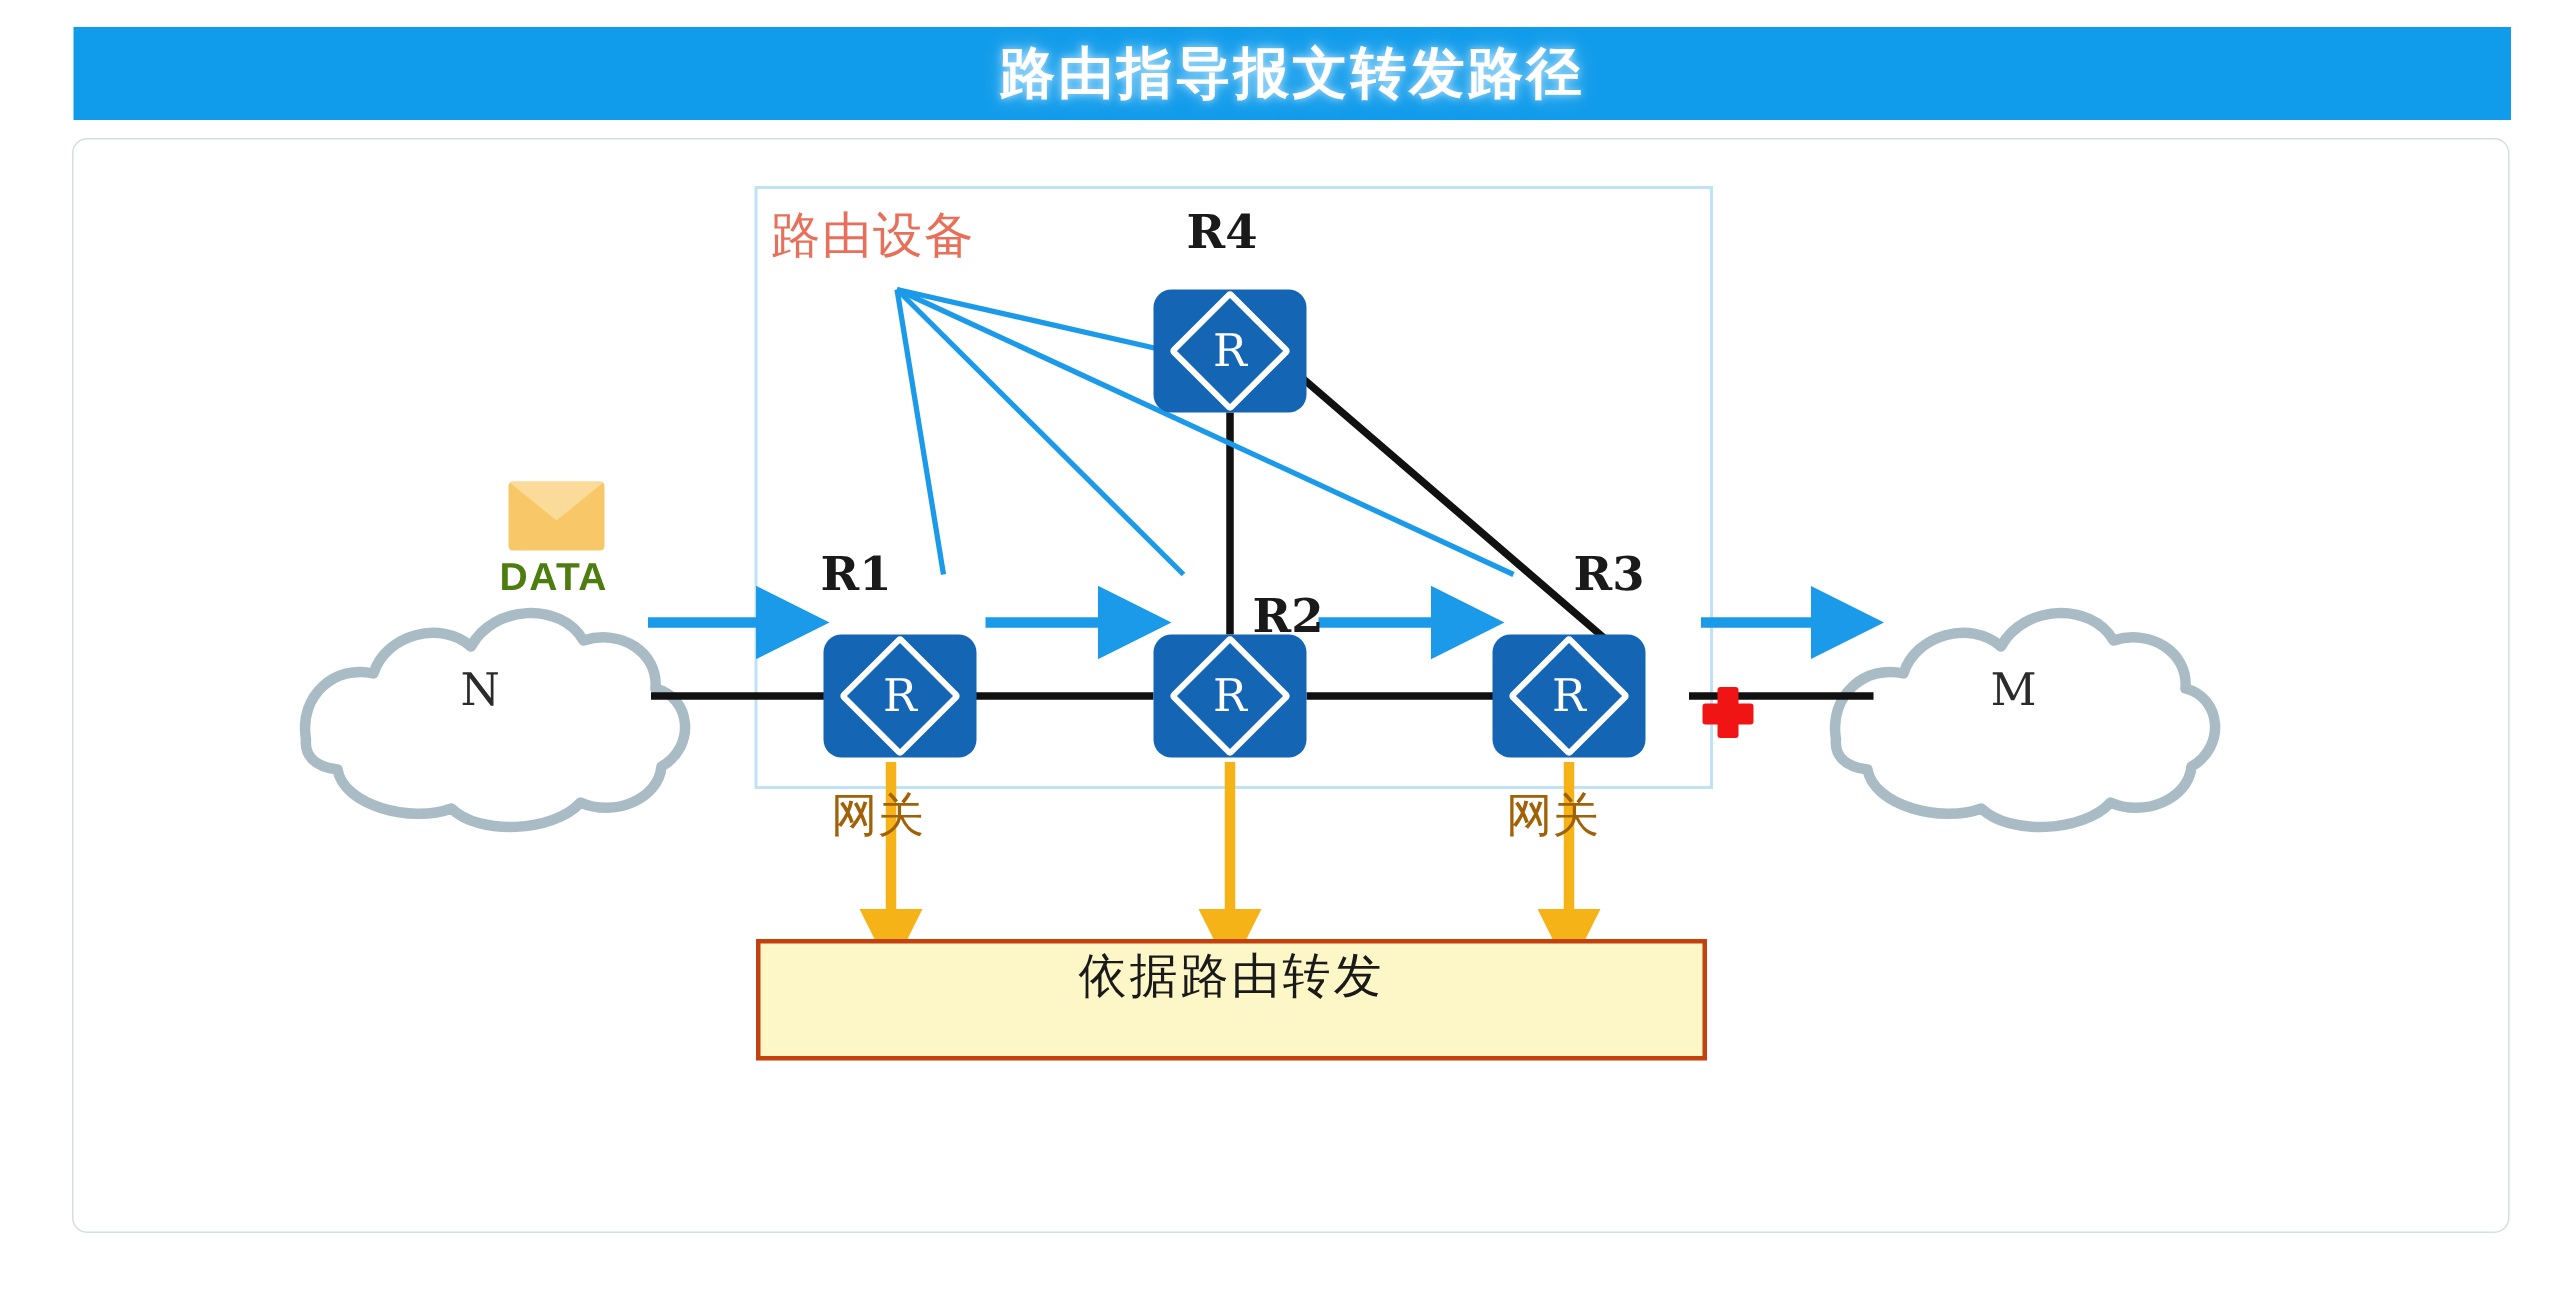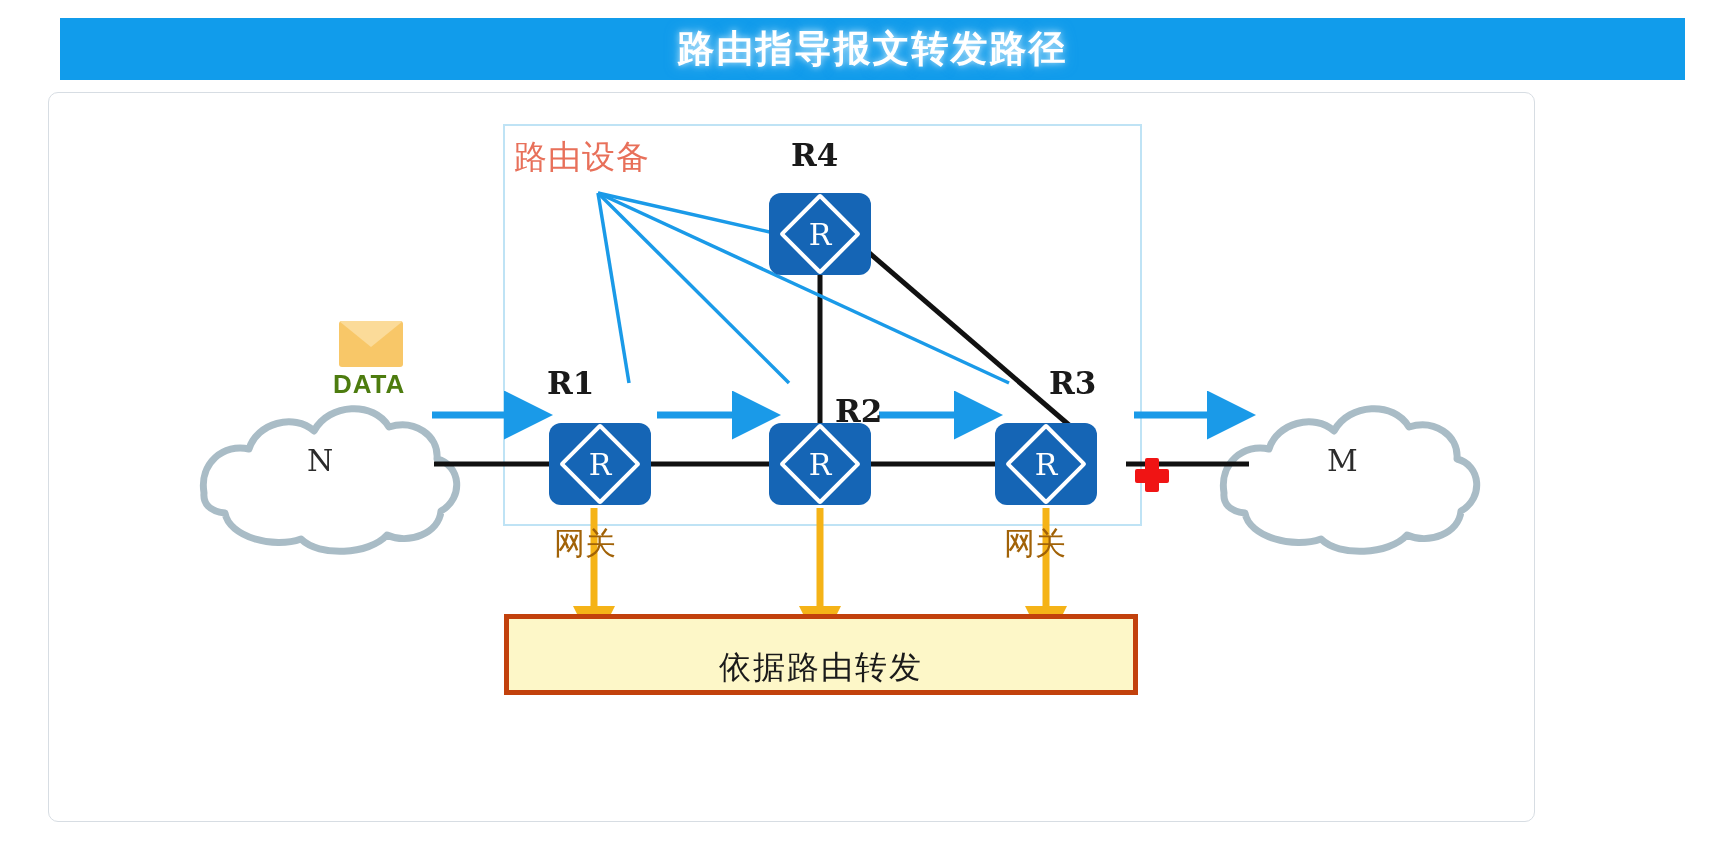--- a/index.html
+++ b/index.html
@@ -16,21 +16,21 @@
   .page {
     position: relative;
     width: 1716px;
     height: 862px;
     background: #ffffff;
   }
 
   
   .title-bar {
     position: absolute;
-    left: 60px;
+    left: 49px;
     top: 18px;
     width: 1625px;
     height: 62px;
     background: #119ceb;
     display: flex;
     align-items: center;
     justify-content: center;
     box-sizing: border-box;
   }
   .title-text {
@@ -41,21 +41,21 @@
     letter-spacing: 2px;
     text-shadow: 0 0 6px rgba(255,255,255,0.65), 0 0 14px rgba(180,230,255,0.55);
     white-space: nowrap;
   }
 
   
   .frame {
     position: absolute;
     left: 48px;
     top: 92px;
-    width: 1487px;
+    width: 1625px;
     height: 730px;
     border: 1px solid #d7dde3;
     border-radius: 10px;
     background: #ffffff;
     box-sizing: border-box;
     overflow: hidden;
   }
 
   
   .canvas {
@@ -173,27 +173,27 @@
     font-size: 26px;
     font-weight: 700;
     color: #4d7c0f;
     letter-spacing: 1px;
   }
 
   
   .note-box {
     position: absolute;
     left: 455px;
-    top: 521px;
+    top: 533px;
     width: 634px;
     height: 81px;
     background: #fdf7c8;
-    border: 5px solid #c2410c;
+    border: 3px solid #c2410c;
     display: flex;
-    align-items: flex-end;
+    align-items: flex-start;
     justify-content: center;
     box-sizing: border-box;
   }
   .note-text {
     font-family: "DejaVu Sans", "Liberation Sans", sans-serif;
     font-size: 32px;
     color: #1a1a1a;
     letter-spacing: 2px;
     white-space: nowrap;
   }

